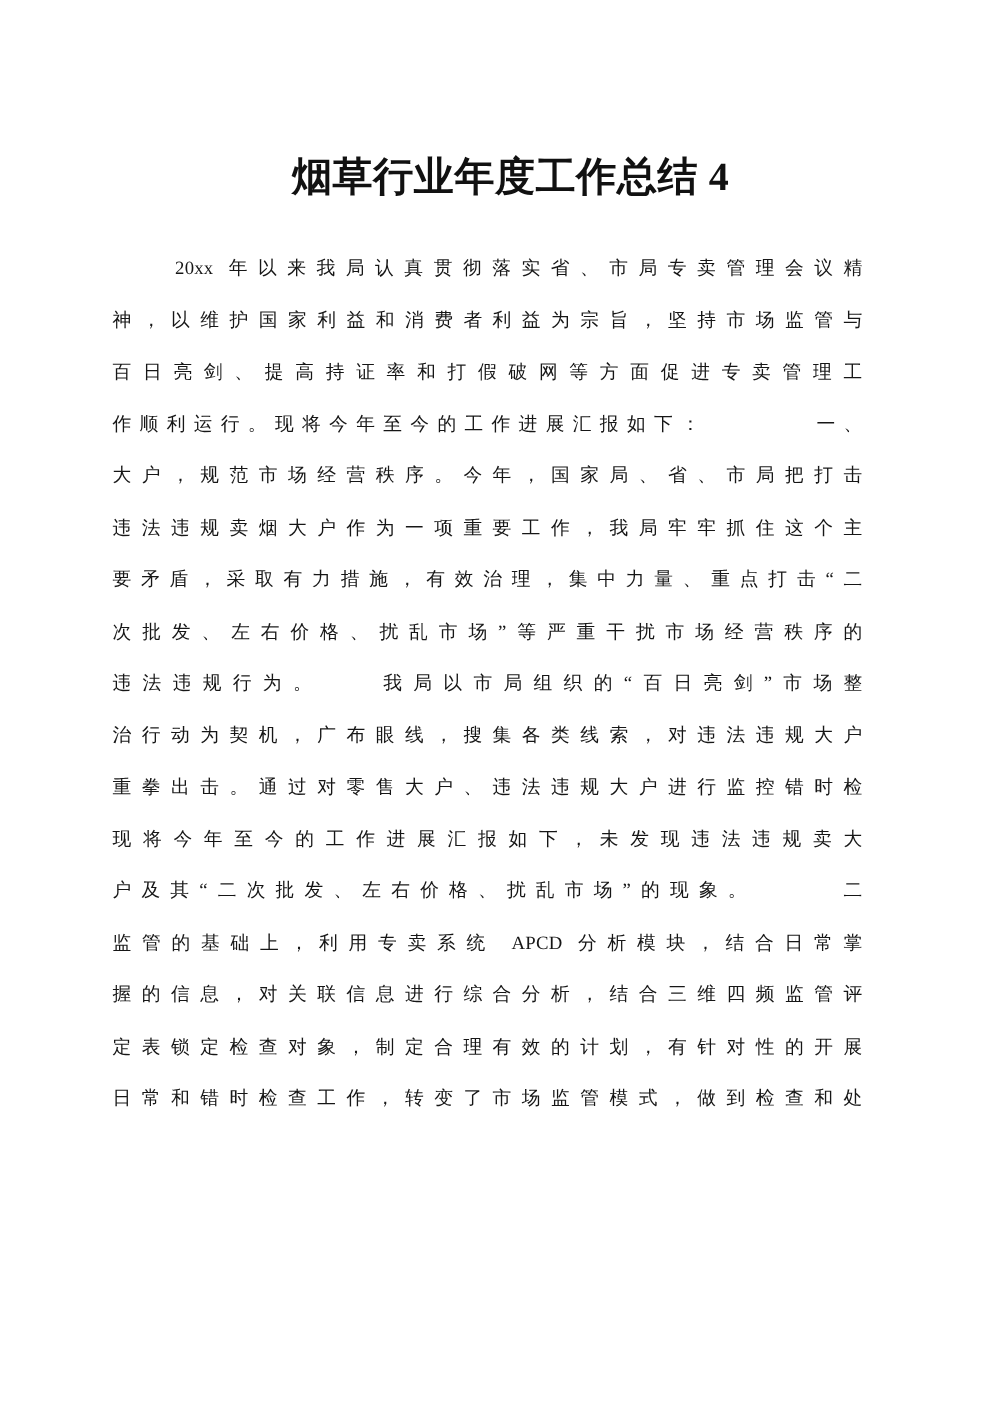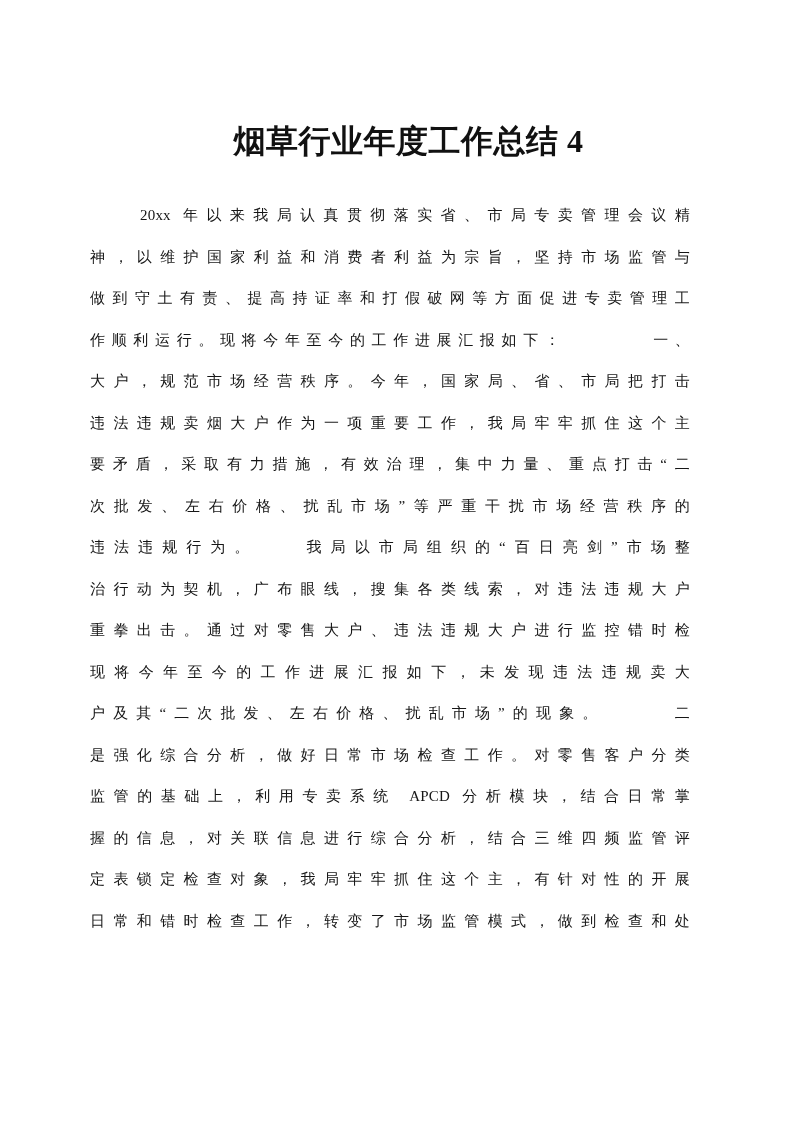--- a/index.html
+++ b/index.html
@@ -54,31 +54,30 @@
 </head>
 <body>
 
 <div class="page">
 
   <h1 class="doc-title">烟草行业年度工作总结 4</h1>
 
   <div class="doc-body">
     <div class="line indent">20xx 年以来我局认真贯彻落实省、市局专卖管理会议精</div>
     <div class="line">神，以维护国家利益和消费者利益为宗旨，坚持市场监管与</div>
-    <div class="line">做到守土有责、提高持证率和打假破网等方面促进专卖管理工</div>
+    <div class="line">百日亮剑、提高持证率和打假破网等方面促进专卖管理工</div>
     <div class="line">作顺利运行。现将今年至今的工作进展汇报如下：　　　　一、</div>
     <div class="line">大户，规范市场经营秩序。今年，国家局、省、市局把打击</div>
     <div class="line">违法违规卖烟大户作为一项重要工作，我局牢牢抓住这个主</div>
     <div class="line">要矛盾，采取有力措施，有效治理，集中力量、重点打击“二</div>
     <div class="line">次批发、左右价格、扰乱市场”等严重干扰市场经营秩序的</div>
     <div class="line">违法违规行为。　　我局以市局组织的“百日亮剑”市场整</div>
     <div class="line">治行动为契机，广布眼线，搜集各类线索，对违法违规大户</div>
     <div class="line">重拳出击。通过对零售大户、违法违规大户进行监控错时检</div>
     <div class="line">现将今年至今的工作进展汇报如下，未发现违法违规卖大</div>
     <div class="line">户及其“二次批发、左右价格、扰乱市场”的现象。　　　二</div>
-    <div class="line">是强化综合分析，做好日常市场检查工作。对零售客户分类</div>
     <div class="line">监管的基础上，利用专卖系统 APCD 分析模块，结合日常掌</div>
     <div class="line">握的信息，对关联信息进行综合分析，结合三维四频监管评</div>
-    <div class="line">定表锁定检查对象，我局牢牢抓住这个主，有针对性的开展</div>
+    <div class="line">定表锁定检查对象，制定合理有效的计划，有针对性的开展</div>
     <div class="line">日常和错时检查工作，转变了市场监管模式，做到检查和处</div>
   </div>
 
 </div>
 
 </body></html>

